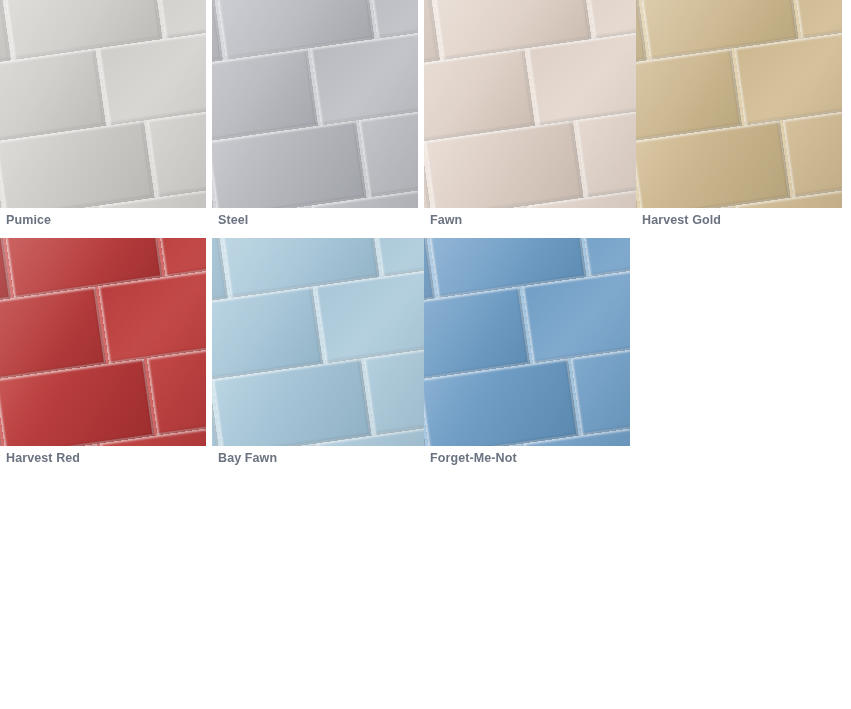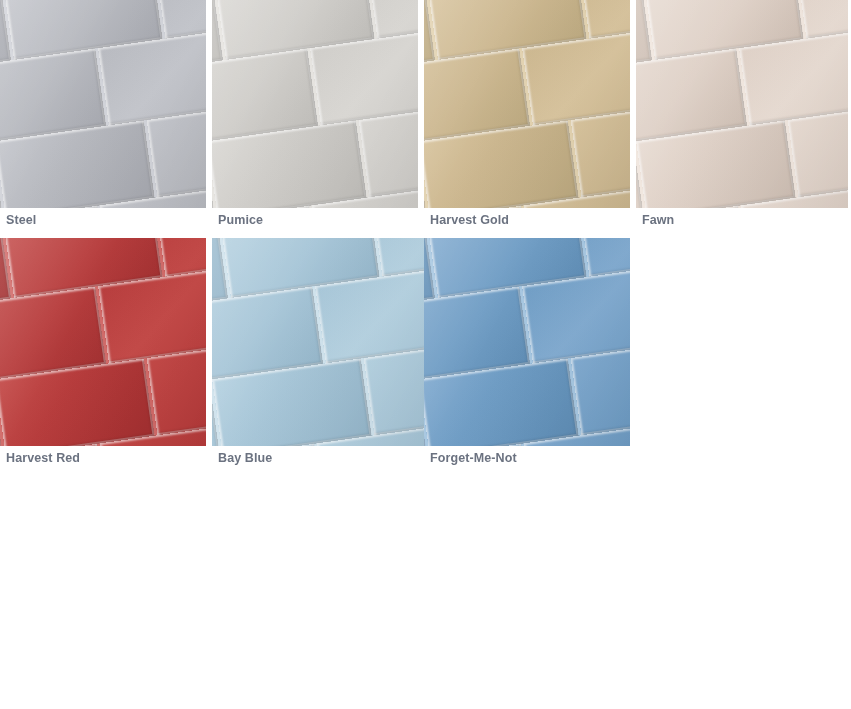--- a/index.html
+++ b/index.html
@@ -112,20 +112,46 @@
   }
 
   
   .swatch-card.col-last .tile-thumb { width: 215px; }
 </style>
 </head>
 <body>
 
 <div id="swatch-gallery">
     <div class="swatch-card">
+      <div class="tile-thumb" style="background: rgb(230, 228, 224);">
+        <div class="tile-field" style="background: rgb(230, 228, 224);">
+          <div class="brick-row" style="top: 76px; left: -25px;">
+            <div class="brick" style="width: 150px; margin-right: 3px; margin-bottom: 3px; background-image: linear-gradient(130deg, rgb(219, 217, 213) 0%, rgb(207, 205, 201) 40%, rgb(191, 189, 185) 100%);"></div>
+            <div class="brick" style="width: 150px; margin-right: 3px; margin-bottom: 3px; background-image: linear-gradient(135deg, rgb(219, 217, 213) 0%, rgb(207, 205, 201) 55%, rgb(191, 189, 185) 100%);"></div>
+            <div class="brick" style="width: 150px; margin-right: 3px; margin-bottom: 3px; background-image: linear-gradient(140deg, rgb(207, 205, 201) 0%, rgb(219, 217, 213) 45%, rgb(207, 205, 201) 100%);"></div>
+          </div>
+          <div class="brick-row" style="top: 154px; left: 60px;">
+            <div class="brick" style="width: 150px; margin-right: 3px; margin-bottom: 3px; background-image: linear-gradient(135deg, rgb(219, 217, 213) 0%, rgb(207, 205, 201) 55%, rgb(191, 189, 185) 100%);"></div>
+            <div class="brick" style="width: 150px; margin-right: 3px; margin-bottom: 3px; background-image: linear-gradient(140deg, rgb(207, 205, 201) 0%, rgb(219, 217, 213) 45%, rgb(207, 205, 201) 100%);"></div>
+          </div>
+          <div class="brick-row" style="top: 232px; left: -55px;">
+            <div class="brick" style="width: 150px; margin-right: 3px; margin-bottom: 3px; background-image: linear-gradient(140deg, rgb(207, 205, 201) 0%, rgb(219, 217, 213) 45%, rgb(207, 205, 201) 100%);"></div>
+            <div class="brick" style="width: 150px; margin-right: 3px; margin-bottom: 3px; background-image: linear-gradient(130deg, rgb(219, 217, 213) 0%, rgb(207, 205, 201) 40%, rgb(191, 189, 185) 100%);"></div>
+            <div class="brick" style="width: 150px; margin-right: 3px; margin-bottom: 3px; background-image: linear-gradient(135deg, rgb(219, 217, 213) 0%, rgb(207, 205, 201) 55%, rgb(191, 189, 185) 100%);"></div>
+          </div>
+          <div class="brick-row" style="top: 310px; left: 40px;">
+            <div class="brick" style="width: 150px; margin-right: 3px; margin-bottom: 3px; background-image: linear-gradient(130deg, rgb(219, 217, 213) 0%, rgb(207, 205, 201) 40%, rgb(191, 189, 185) 100%);"></div>
+            <div class="brick" style="width: 150px; margin-right: 3px; margin-bottom: 3px; background-image: linear-gradient(135deg, rgb(219, 217, 213) 0%, rgb(207, 205, 201) 55%, rgb(191, 189, 185) 100%);"></div>
+          </div>
+        </div>
+        <div class="tile-sheen"></div>
+      </div>
+      <div class="swatch-label">Pumice</div>
+    </div>
+    <div class="swatch-card">
       <div class="tile-thumb" style="background: rgb(210, 212, 218);">
         <div class="tile-field" style="background: rgb(210, 212, 218);">
           <div class="brick-row" style="top: 76px; left: -25px;">
             <div class="brick" style="width: 150px; margin-right: 3px; margin-bottom: 3px; background-image: linear-gradient(130deg, rgb(197, 199, 205) 0%, rgb(183, 185, 191) 40%, rgb(166, 168, 175) 100%);"></div>
             <div class="brick" style="width: 150px; margin-right: 3px; margin-bottom: 3px; background-image: linear-gradient(135deg, rgb(197, 199, 205) 0%, rgb(183, 185, 191) 55%, rgb(166, 168, 175) 100%);"></div>
             <div class="brick" style="width: 150px; margin-right: 3px; margin-bottom: 3px; background-image: linear-gradient(140deg, rgb(183, 185, 191) 0%, rgb(197, 199, 205) 45%, rgb(183, 185, 191) 100%);"></div>
           </div>
           <div class="brick-row" style="top: 154px; left: 60px;">
             <div class="brick" style="width: 150px; margin-right: 3px; margin-bottom: 3px; background-image: linear-gradient(135deg, rgb(197, 199, 205) 0%, rgb(183, 185, 191) 55%, rgb(166, 168, 175) 100%);"></div>
             <div class="brick" style="width: 150px; margin-right: 3px; margin-bottom: 3px; background-image: linear-gradient(140deg, rgb(183, 185, 191) 0%, rgb(197, 199, 205) 45%, rgb(183, 185, 191) 100%);"></div>
@@ -137,45 +163,45 @@
           </div>
           <div class="brick-row" style="top: 310px; left: 40px;">
             <div class="brick" style="width: 150px; margin-right: 3px; margin-bottom: 3px; background-image: linear-gradient(130deg, rgb(197, 199, 205) 0%, rgb(183, 185, 191) 40%, rgb(166, 168, 175) 100%);"></div>
             <div class="brick" style="width: 150px; margin-right: 3px; margin-bottom: 3px; background-image: linear-gradient(135deg, rgb(197, 199, 205) 0%, rgb(183, 185, 191) 55%, rgb(166, 168, 175) 100%);"></div>
           </div>
         </div>
         <div class="tile-sheen"></div>
       </div>
       <div class="swatch-label">Steel</div>
     </div>
-    <div class="swatch-card">
-      <div class="tile-thumb" style="background: rgb(230, 228, 224);">
-        <div class="tile-field" style="background: rgb(230, 228, 224);">
-          <div class="brick-row" style="top: 76px; left: -25px;">
-            <div class="brick" style="width: 150px; margin-right: 3px; margin-bottom: 3px; background-image: linear-gradient(130deg, rgb(219, 217, 213) 0%, rgb(207, 205, 201) 40%, rgb(191, 189, 185) 100%);"></div>
-            <div class="brick" style="width: 150px; margin-right: 3px; margin-bottom: 3px; background-image: linear-gradient(135deg, rgb(219, 217, 213) 0%, rgb(207, 205, 201) 55%, rgb(191, 189, 185) 100%);"></div>
-            <div class="brick" style="width: 150px; margin-right: 3px; margin-bottom: 3px; background-image: linear-gradient(140deg, rgb(207, 205, 201) 0%, rgb(219, 217, 213) 45%, rgb(207, 205, 201) 100%);"></div>
-          </div>
-          <div class="brick-row" style="top: 154px; left: 60px;">
-            <div class="brick" style="width: 150px; margin-right: 3px; margin-bottom: 3px; background-image: linear-gradient(135deg, rgb(219, 217, 213) 0%, rgb(207, 205, 201) 55%, rgb(191, 189, 185) 100%);"></div>
-            <div class="brick" style="width: 150px; margin-right: 3px; margin-bottom: 3px; background-image: linear-gradient(140deg, rgb(207, 205, 201) 0%, rgb(219, 217, 213) 45%, rgb(207, 205, 201) 100%);"></div>
-          </div>
-          <div class="brick-row" style="top: 232px; left: -55px;">
-            <div class="brick" style="width: 150px; margin-right: 3px; margin-bottom: 3px; background-image: linear-gradient(140deg, rgb(207, 205, 201) 0%, rgb(219, 217, 213) 45%, rgb(207, 205, 201) 100%);"></div>
-            <div class="brick" style="width: 150px; margin-right: 3px; margin-bottom: 3px; background-image: linear-gradient(130deg, rgb(219, 217, 213) 0%, rgb(207, 205, 201) 40%, rgb(191, 189, 185) 100%);"></div>
-            <div class="brick" style="width: 150px; margin-right: 3px; margin-bottom: 3px; background-image: linear-gradient(135deg, rgb(219, 217, 213) 0%, rgb(207, 205, 201) 55%, rgb(191, 189, 185) 100%);"></div>
-          </div>
-          <div class="brick-row" style="top: 310px; left: 40px;">
-            <div class="brick" style="width: 150px; margin-right: 3px; margin-bottom: 3px; background-image: linear-gradient(130deg, rgb(219, 217, 213) 0%, rgb(207, 205, 201) 40%, rgb(191, 189, 185) 100%);"></div>
-            <div class="brick" style="width: 150px; margin-right: 3px; margin-bottom: 3px; background-image: linear-gradient(135deg, rgb(219, 217, 213) 0%, rgb(207, 205, 201) 55%, rgb(191, 189, 185) 100%);"></div>
-          </div>
-        </div>
-        <div class="tile-sheen"></div>
-      </div>
-      <div class="swatch-label">Pumice</div>
+    <div class="swatch-card col-last">
+      <div class="tile-thumb" style="background: rgb(240, 230, 222);">
+        <div class="tile-field" style="background: rgb(240, 230, 222);">
+          <div class="brick-row" style="top: 76px; left: -25px;">
+            <div class="brick" style="width: 150px; margin-right: 3px; margin-bottom: 3px; background-image: linear-gradient(130deg, rgb(232, 220, 211) 0%, rgb(222, 208, 198) 40%, rgb(205, 190, 179) 100%);"></div>
+            <div class="brick" style="width: 150px; margin-right: 3px; margin-bottom: 3px; background-image: linear-gradient(135deg, rgb(232, 220, 211) 0%, rgb(222, 208, 198) 55%, rgb(205, 190, 179) 100%);"></div>
+            <div class="brick" style="width: 150px; margin-right: 3px; margin-bottom: 3px; background-image: linear-gradient(140deg, rgb(222, 208, 198) 0%, rgb(232, 220, 211) 45%, rgb(222, 208, 198) 100%);"></div>
+          </div>
+          <div class="brick-row" style="top: 154px; left: 60px;">
+            <div class="brick" style="width: 150px; margin-right: 3px; margin-bottom: 3px; background-image: linear-gradient(135deg, rgb(232, 220, 211) 0%, rgb(222, 208, 198) 55%, rgb(205, 190, 179) 100%);"></div>
+            <div class="brick" style="width: 150px; margin-right: 3px; margin-bottom: 3px; background-image: linear-gradient(140deg, rgb(222, 208, 198) 0%, rgb(232, 220, 211) 45%, rgb(222, 208, 198) 100%);"></div>
+          </div>
+          <div class="brick-row" style="top: 232px; left: -55px;">
+            <div class="brick" style="width: 150px; margin-right: 3px; margin-bottom: 3px; background-image: linear-gradient(140deg, rgb(222, 208, 198) 0%, rgb(232, 220, 211) 45%, rgb(222, 208, 198) 100%);"></div>
+            <div class="brick" style="width: 150px; margin-right: 3px; margin-bottom: 3px; background-image: linear-gradient(130deg, rgb(232, 220, 211) 0%, rgb(222, 208, 198) 40%, rgb(205, 190, 179) 100%);"></div>
+            <div class="brick" style="width: 150px; margin-right: 3px; margin-bottom: 3px; background-image: linear-gradient(135deg, rgb(232, 220, 211) 0%, rgb(222, 208, 198) 55%, rgb(205, 190, 179) 100%);"></div>
+          </div>
+          <div class="brick-row" style="top: 310px; left: 40px;">
+            <div class="brick" style="width: 150px; margin-right: 3px; margin-bottom: 3px; background-image: linear-gradient(130deg, rgb(232, 220, 211) 0%, rgb(222, 208, 198) 40%, rgb(205, 190, 179) 100%);"></div>
+            <div class="brick" style="width: 150px; margin-right: 3px; margin-bottom: 3px; background-image: linear-gradient(135deg, rgb(232, 220, 211) 0%, rgb(222, 208, 198) 55%, rgb(205, 190, 179) 100%);"></div>
+          </div>
+        </div>
+        <div class="tile-sheen"></div>
+      </div>
+      <div class="swatch-label">Fawn</div>
     </div>
     <div class="swatch-card">
       <div class="tile-thumb" style="background: rgb(226, 210, 176);">
         <div class="tile-field" style="background: rgb(226, 210, 176);">
           <div class="brick-row" style="top: 76px; left: -25px;">
             <div class="brick" style="width: 150px; margin-right: 3px; margin-bottom: 3px; background-image: linear-gradient(130deg, rgb(216, 196, 158) 0%, rgb(203, 182, 142) 40%, rgb(187, 168, 127) 100%);"></div>
             <div class="brick" style="width: 150px; margin-right: 3px; margin-bottom: 3px; background-image: linear-gradient(135deg, rgb(216, 196, 158) 0%, rgb(203, 182, 142) 55%, rgb(187, 168, 127) 100%);"></div>
             <div class="brick" style="width: 150px; margin-right: 3px; margin-bottom: 3px; background-image: linear-gradient(140deg, rgb(203, 182, 142) 0%, rgb(216, 196, 158) 45%, rgb(203, 182, 142) 100%);"></div>
           </div>
           <div class="brick-row" style="top: 154px; left: 60px;">
@@ -189,46 +215,20 @@
           </div>
           <div class="brick-row" style="top: 310px; left: 40px;">
             <div class="brick" style="width: 150px; margin-right: 3px; margin-bottom: 3px; background-image: linear-gradient(130deg, rgb(216, 196, 158) 0%, rgb(203, 182, 142) 40%, rgb(187, 168, 127) 100%);"></div>
             <div class="brick" style="width: 150px; margin-right: 3px; margin-bottom: 3px; background-image: linear-gradient(135deg, rgb(216, 196, 158) 0%, rgb(203, 182, 142) 55%, rgb(187, 168, 127) 100%);"></div>
           </div>
         </div>
         <div class="tile-sheen"></div>
       </div>
       <div class="swatch-label">Harvest Gold</div>
     </div>
-    <div class="swatch-card col-last">
-      <div class="tile-thumb" style="background: rgb(240, 230, 222);">
-        <div class="tile-field" style="background: rgb(240, 230, 222);">
-          <div class="brick-row" style="top: 76px; left: -25px;">
-            <div class="brick" style="width: 150px; margin-right: 3px; margin-bottom: 3px; background-image: linear-gradient(130deg, rgb(232, 220, 211) 0%, rgb(222, 208, 198) 40%, rgb(205, 190, 179) 100%);"></div>
-            <div class="brick" style="width: 150px; margin-right: 3px; margin-bottom: 3px; background-image: linear-gradient(135deg, rgb(232, 220, 211) 0%, rgb(222, 208, 198) 55%, rgb(205, 190, 179) 100%);"></div>
-            <div class="brick" style="width: 150px; margin-right: 3px; margin-bottom: 3px; background-image: linear-gradient(140deg, rgb(222, 208, 198) 0%, rgb(232, 220, 211) 45%, rgb(222, 208, 198) 100%);"></div>
-          </div>
-          <div class="brick-row" style="top: 154px; left: 60px;">
-            <div class="brick" style="width: 150px; margin-right: 3px; margin-bottom: 3px; background-image: linear-gradient(135deg, rgb(232, 220, 211) 0%, rgb(222, 208, 198) 55%, rgb(205, 190, 179) 100%);"></div>
-            <div class="brick" style="width: 150px; margin-right: 3px; margin-bottom: 3px; background-image: linear-gradient(140deg, rgb(222, 208, 198) 0%, rgb(232, 220, 211) 45%, rgb(222, 208, 198) 100%);"></div>
-          </div>
-          <div class="brick-row" style="top: 232px; left: -55px;">
-            <div class="brick" style="width: 150px; margin-right: 3px; margin-bottom: 3px; background-image: linear-gradient(140deg, rgb(222, 208, 198) 0%, rgb(232, 220, 211) 45%, rgb(222, 208, 198) 100%);"></div>
-            <div class="brick" style="width: 150px; margin-right: 3px; margin-bottom: 3px; background-image: linear-gradient(130deg, rgb(232, 220, 211) 0%, rgb(222, 208, 198) 40%, rgb(205, 190, 179) 100%);"></div>
-            <div class="brick" style="width: 150px; margin-right: 3px; margin-bottom: 3px; background-image: linear-gradient(135deg, rgb(232, 220, 211) 0%, rgb(222, 208, 198) 55%, rgb(205, 190, 179) 100%);"></div>
-          </div>
-          <div class="brick-row" style="top: 310px; left: 40px;">
-            <div class="brick" style="width: 150px; margin-right: 3px; margin-bottom: 3px; background-image: linear-gradient(130deg, rgb(232, 220, 211) 0%, rgb(222, 208, 198) 40%, rgb(205, 190, 179) 100%);"></div>
-            <div class="brick" style="width: 150px; margin-right: 3px; margin-bottom: 3px; background-image: linear-gradient(135deg, rgb(232, 220, 211) 0%, rgb(222, 208, 198) 55%, rgb(205, 190, 179) 100%);"></div>
-          </div>
-        </div>
-        <div class="tile-sheen"></div>
-      </div>
-      <div class="swatch-label">Fawn</div>
-    </div>
     <div class="swatch-card">
       <div class="tile-thumb" style="background: rgb(209, 106, 104);">
         <div class="tile-field" style="background: rgb(209, 106, 104);">
           <div class="brick-row" style="top: 76px; left: -25px;">
             <div class="brick" style="width: 150px; margin-right: 3px; margin-bottom: 3px; background-image: linear-gradient(130deg, rgb(196, 74, 72) 0%, rgb(182, 58, 58) 40%, rgb(162, 47, 48) 100%);"></div>
             <div class="brick" style="width: 150px; margin-right: 3px; margin-bottom: 3px; background-image: linear-gradient(135deg, rgb(196, 74, 72) 0%, rgb(182, 58, 58) 55%, rgb(162, 47, 48) 100%);"></div>
             <div class="brick" style="width: 150px; margin-right: 3px; margin-bottom: 3px; background-image: linear-gradient(140deg, rgb(182, 58, 58) 0%, rgb(196, 74, 72) 45%, rgb(182, 58, 58) 100%);"></div>
           </div>
           <div class="brick-row" style="top: 154px; left: 60px;">
             <div class="brick" style="width: 150px; margin-right: 3px; margin-bottom: 3px; background-image: linear-gradient(135deg, rgb(196, 74, 72) 0%, rgb(182, 58, 58) 55%, rgb(162, 47, 48) 100%);"></div>
@@ -265,21 +265,21 @@
             <div class="brick" style="width: 150px; margin-right: 3px; margin-bottom: 3px; background-image: linear-gradient(130deg, rgb(182, 210, 225) 0%, rgb(166, 197, 215) 40%, rgb(148, 181, 201) 100%);"></div>
             <div class="brick" style="width: 150px; margin-right: 3px; margin-bottom: 3px; background-image: linear-gradient(135deg, rgb(182, 210, 225) 0%, rgb(166, 197, 215) 55%, rgb(148, 181, 201) 100%);"></div>
           </div>
           <div class="brick-row" style="top: 310px; left: 40px;">
             <div class="brick" style="width: 150px; margin-right: 3px; margin-bottom: 3px; background-image: linear-gradient(130deg, rgb(182, 210, 225) 0%, rgb(166, 197, 215) 40%, rgb(148, 181, 201) 100%);"></div>
             <div class="brick" style="width: 150px; margin-right: 3px; margin-bottom: 3px; background-image: linear-gradient(135deg, rgb(182, 210, 225) 0%, rgb(166, 197, 215) 55%, rgb(148, 181, 201) 100%);"></div>
           </div>
         </div>
         <div class="tile-sheen"></div>
       </div>
-      <div class="swatch-label">Bay Blue</div>
+      <div class="swatch-label">Bay Fawn</div>
     </div>
     <div class="swatch-card">
       <div class="tile-thumb" style="background: rgb(166, 198, 224);">
         <div class="tile-field" style="background: rgb(166, 198, 224);">
           <div class="brick-row" style="top: 76px; left: -25px;">
             <div class="brick" style="width: 150px; margin-right: 3px; margin-bottom: 3px; background-image: linear-gradient(130deg, rgb(130, 171, 208) 0%, rgb(110, 156, 196) 40%, rgb(94, 140, 180) 100%);"></div>
             <div class="brick" style="width: 150px; margin-right: 3px; margin-bottom: 3px; background-image: linear-gradient(135deg, rgb(130, 171, 208) 0%, rgb(110, 156, 196) 55%, rgb(94, 140, 180) 100%);"></div>
             <div class="brick" style="width: 150px; margin-right: 3px; margin-bottom: 3px; background-image: linear-gradient(140deg, rgb(110, 156, 196) 0%, rgb(130, 171, 208) 45%, rgb(110, 156, 196) 100%);"></div>
           </div>
           <div class="brick-row" style="top: 154px; left: 60px;">

